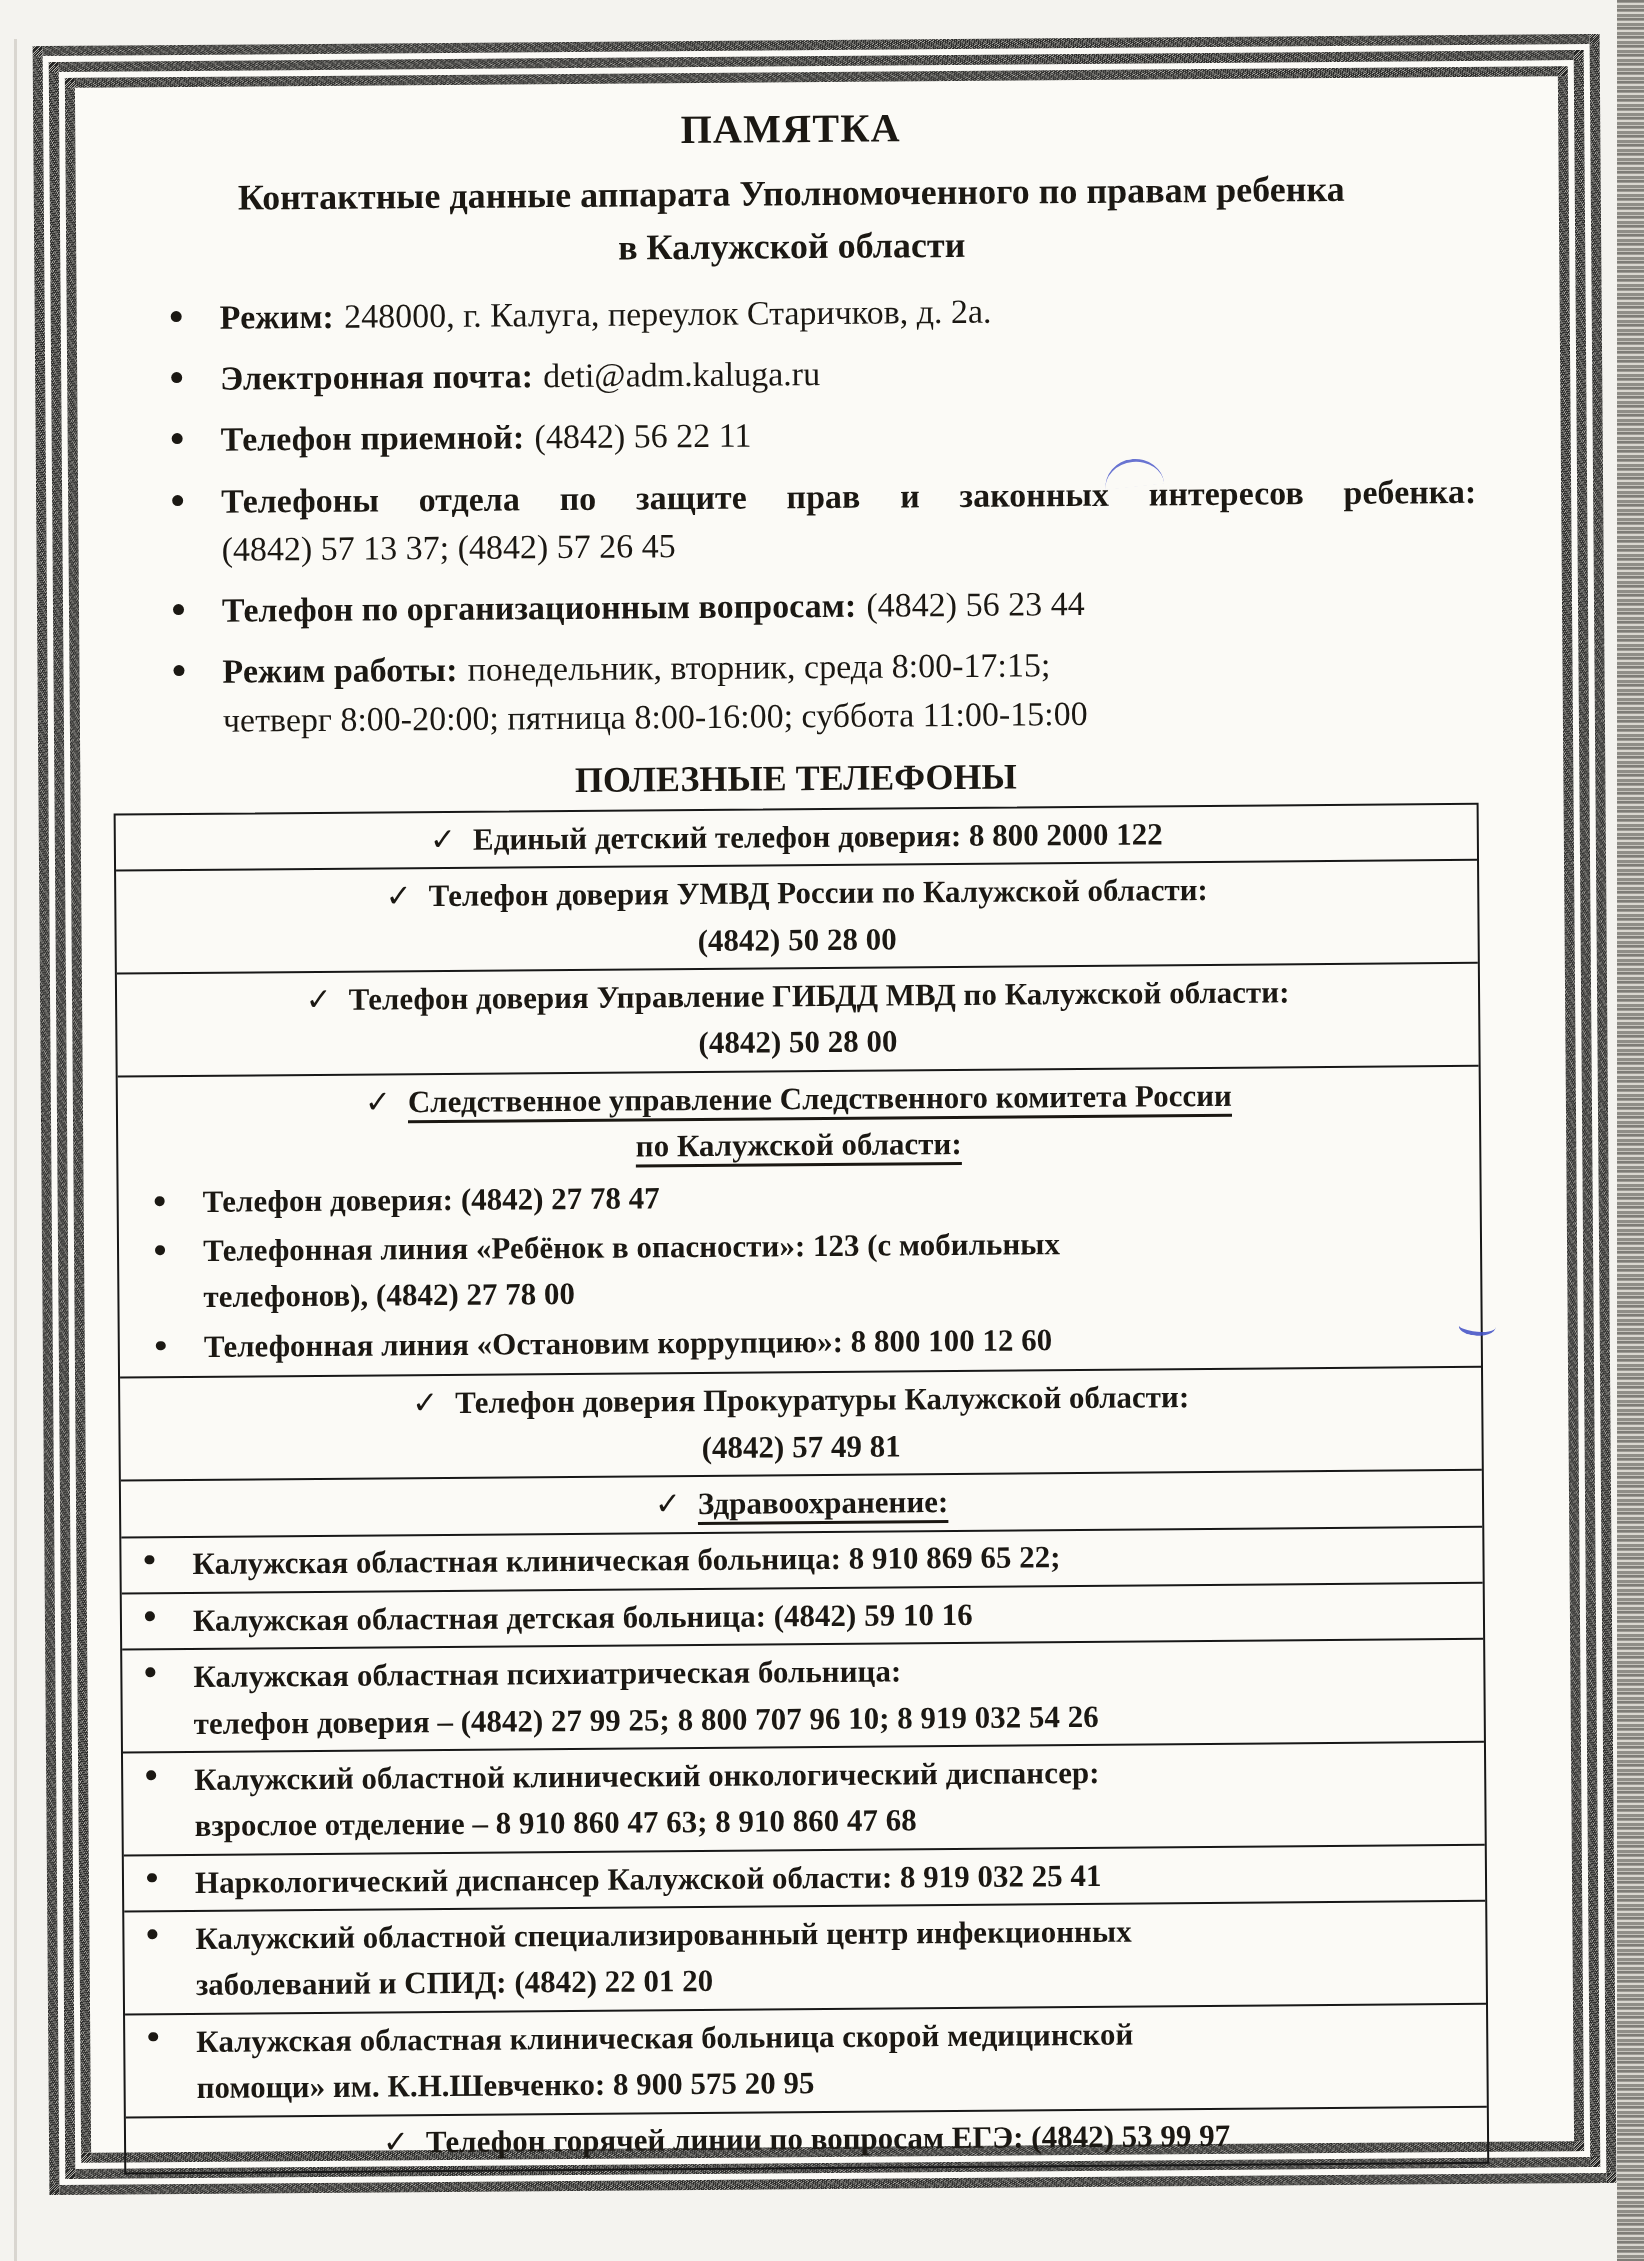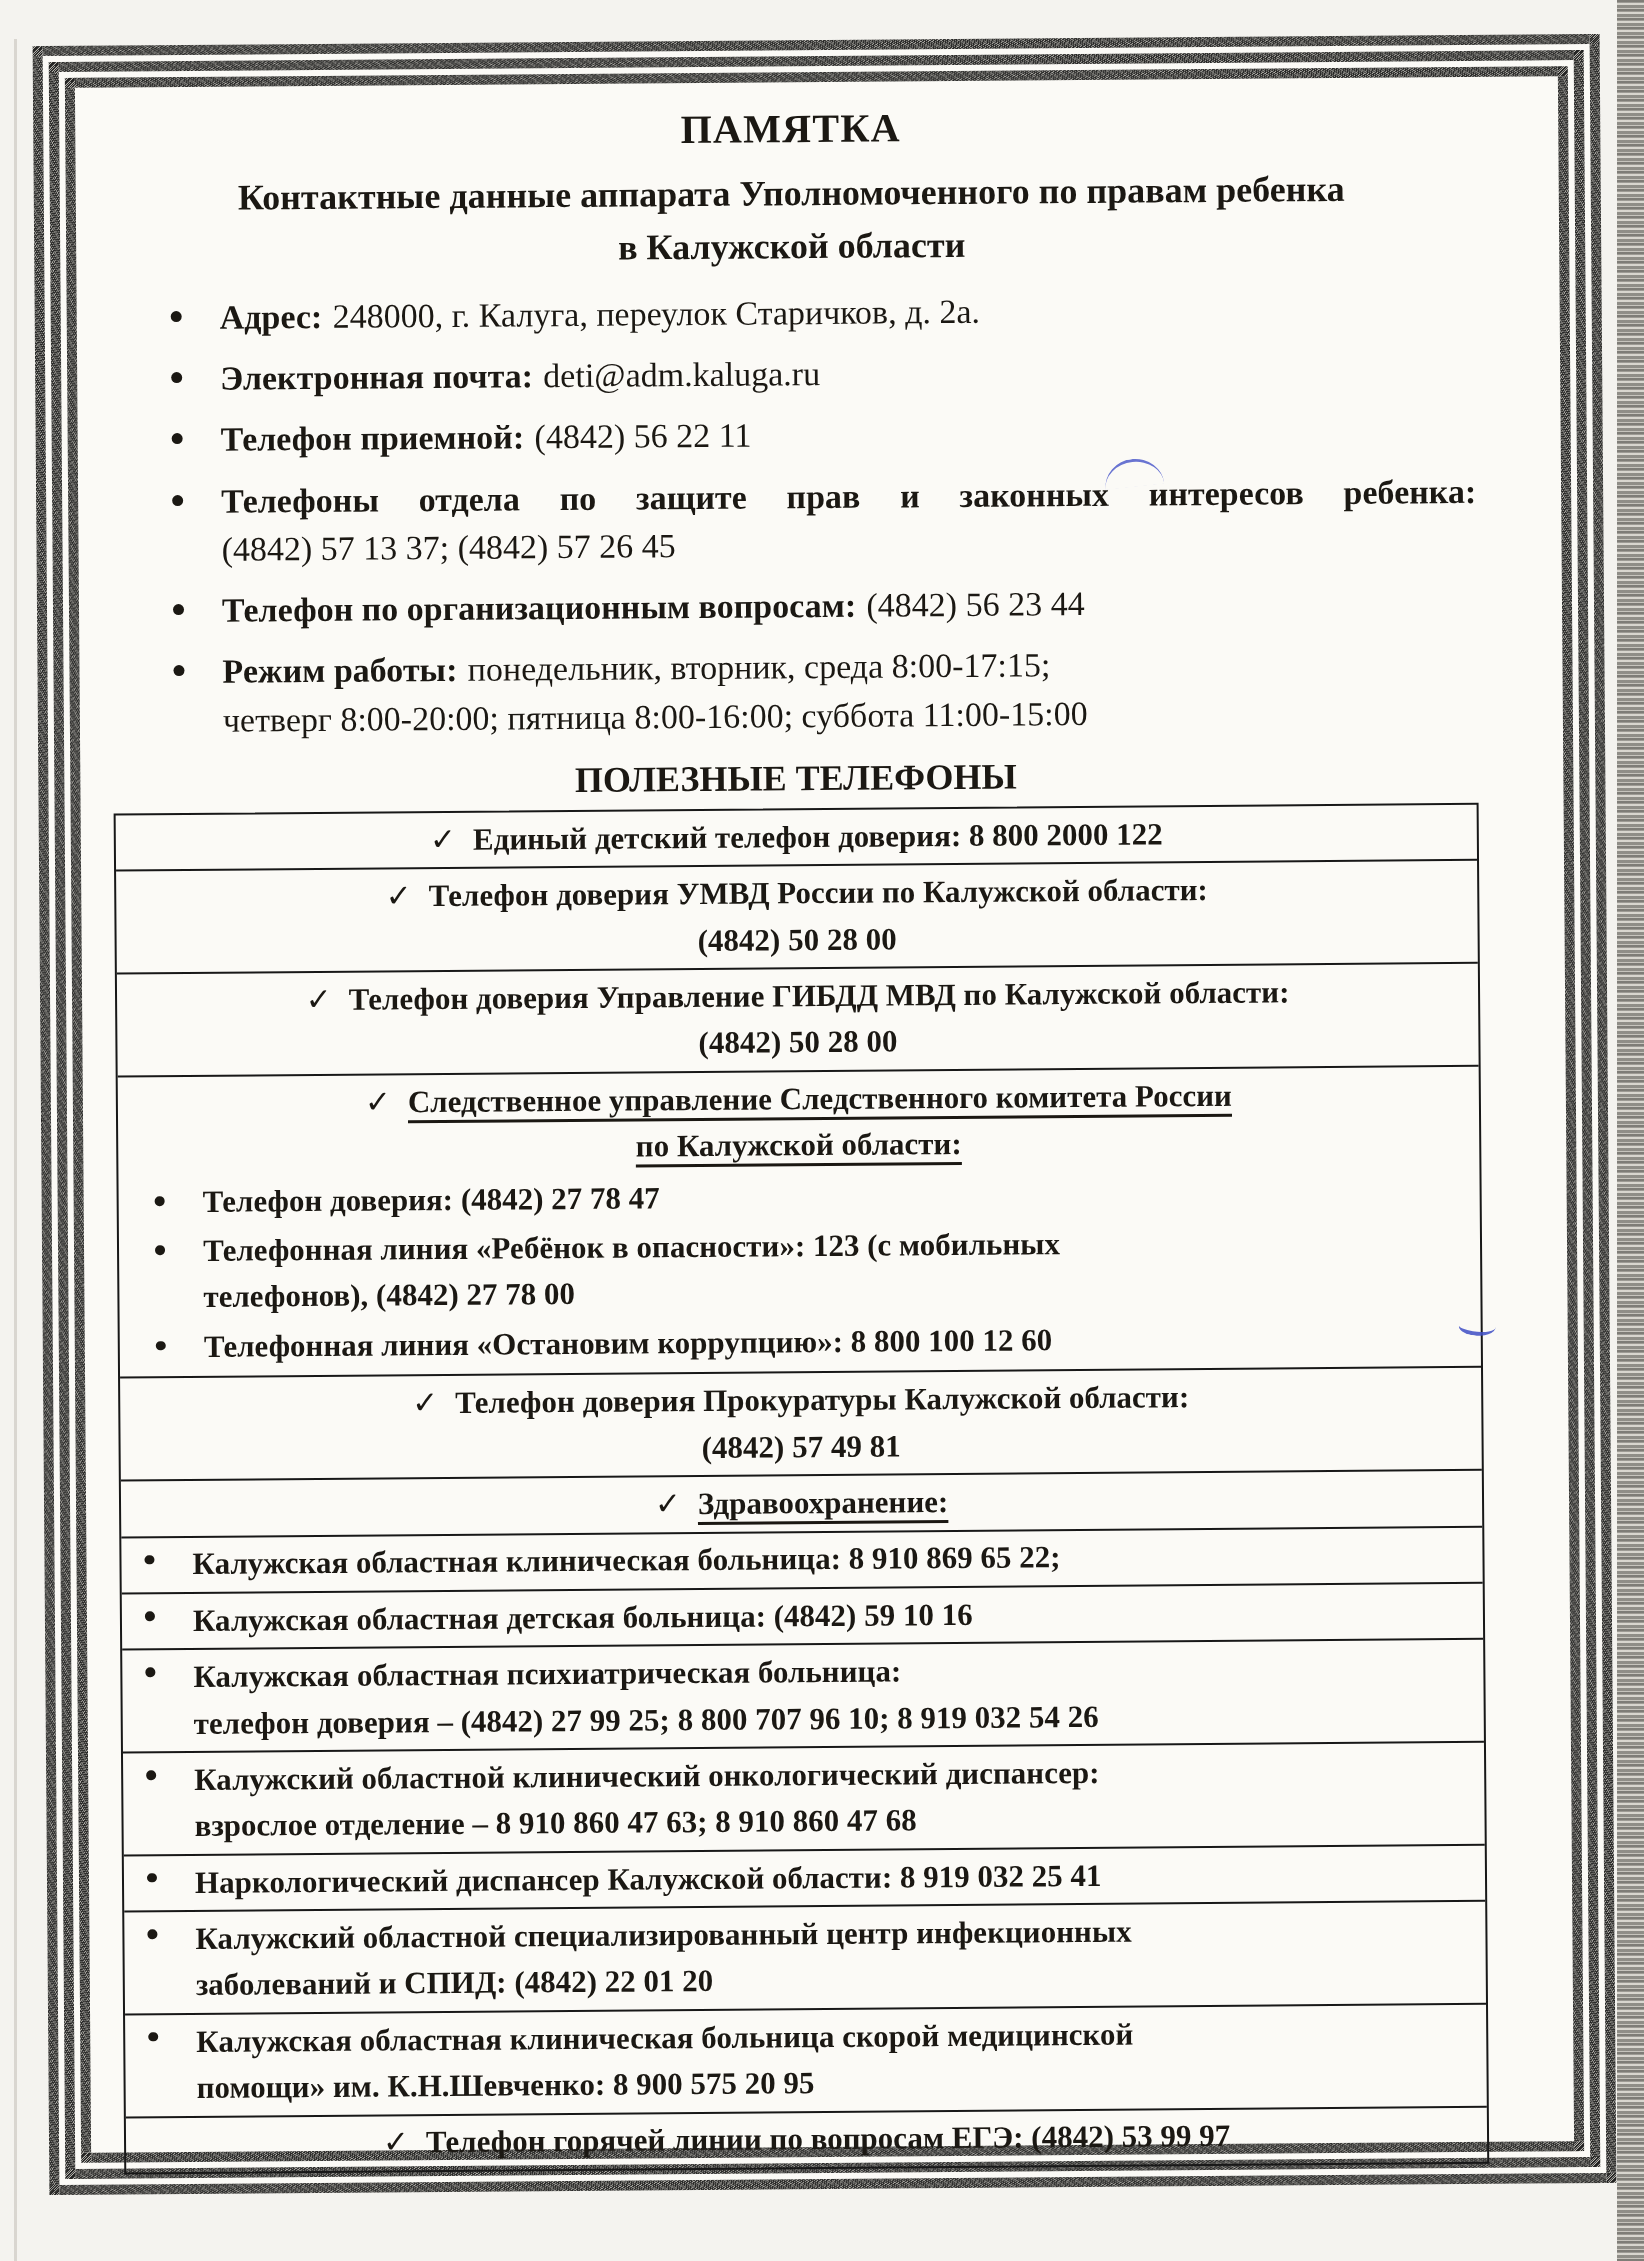--- a/index.html
+++ b/index.html
@@ -110,21 +110,21 @@
 
     <div class="subtitle">
       <div>Контактные данные аппарата Уполномоченного по правам ребенка</div>
       <div>в Калужской области</div>
     </div>
 
     <div class="intro">
 
       <div class="item">
         <span class="dot"></span>
-        <span class="lbl">Адрес:</span><span class="val">248000, г. Калуга, переулок Старичков, д. 2а.</span>
+        <span class="lbl">Режим:</span><span class="val">248000, г. Калуга, переулок Старичков, д. 2а.</span>
       </div>
 
       <div class="item">
         <span class="dot"></span>
         <span class="lbl">Электронная почта:</span><span class="val">deti@adm.kaluga.ru</span>
       </div>
 
       <div class="item">
         <span class="dot"></span>
         <span class="lbl">Телефон приемной:</span><span class="val">(4842) 56 22 11</span>

